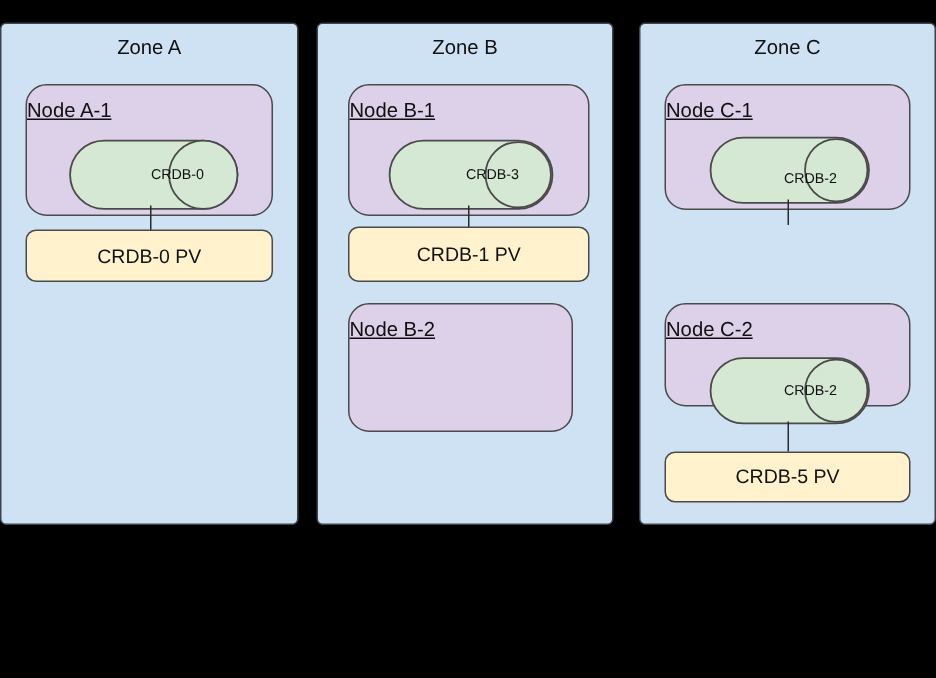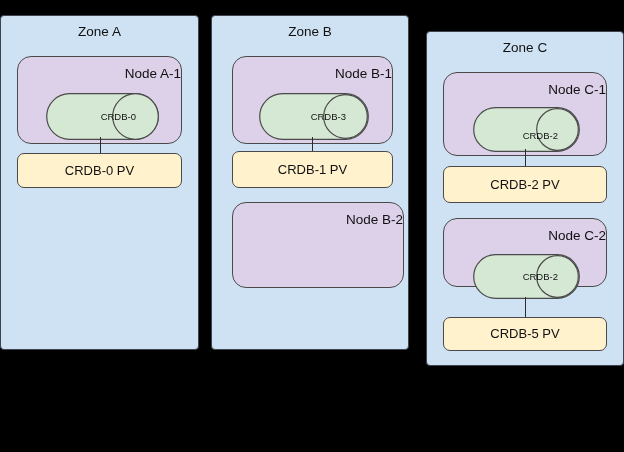--- a/index.html
+++ b/index.html
@@ -52,25 +52,26 @@
     background: #ddd0e9;
     border: 1.1px solid #4a4a4a;
     border-radius: 14px;
     box-sizing: border-box;
   }
   .node-title {
     position: absolute;
     left: 0;
     right: 0;
     top: 9px;
-    text-align: right;
+    text-align: left;
     font-size: 13.5px;
     line-height: 16px;
     color: #111111;
     white-space: nowrap;
+    text-decoration: underline;
   }
 
   
   .cylinder {
     position: absolute;
   }
   .cylinder svg {
     display: block;
     overflow: visible;
   }
@@ -153,45 +154,42 @@
         <div class="cyl-label" style="width:86px;">CRDB-3</div>
       </div>
     </div>
 
     <div class="connector" style="left:100px; top:121px; height:15px;"></div>
 
     <div class="pv" style="left:20px; top:135px; width:161px; height:37px;">
       <span class="pv-label">CRDB-1 PV</span>
     </div>
 
-    <div class="node" style="left:20px; top:186px; width:172px; height:86px;">
+    <div class="node" style="left:20px; top:186px; width:150px; height:86px;">
       <div class="node-title">Node B-2</div>
     </div>
   </div>
 
-  <div class="zone" style="left:426px; top:16px; width:198px; height:335px;">
+  <div class="zone" style="left:426px; top:0px; width:198px; height:335px;">
     <div class="zone-title">Zone C</div>
 
     <div class="node" style="left:16px; top:40px; width:164px; height:84px;">
       <div class="node-title">Node C-1</div>
 
       <div class="cylinder" style="left:30px; top:34px; width:105px; height:57px;">
         <svg width="105" height="45" viewBox="0 0 105 45">
           <path d="M 21.5 0.7 L 83.5 0.7 A 20.8 20.8 0 0 1 83.5 44.3 L 21.5 44.3 A 20.8 20.8 0 0 1 21.5 0.7 Z" fill="#d5e8d4" stroke="#4a4a4a" stroke-width="1.2"></path>
           <ellipse cx="83.5" cy="22.5" rx="20.8" ry="20.8" fill="#d5e8d4" stroke="#4a4a4a" stroke-width="1.2"></ellipse>
         </svg>
         <div class="cyl-label" style="width:84px;">CRDB-2</div>
       </div>
     </div>
 
     <div class="connector" style="left:98px; top:117px; height:17px;"></div>
 
-    <div class="pv" style="left:16px; top:134px; width:164px; height:37px;">
-      <span class="pv-label">CRDB-2 PV</span>
-    </div>
 
     <div class="node" style="left:16px; top:186px; width:164px; height:69px;">
       <div class="node-title">Node C-2</div>
 
       <div class="cylinder" style="left:30px; top:35px; width:105px; height:45px;">
         <svg width="105" height="45" viewBox="0 0 105 45">
           <path d="M 21.5 0.7 L 83.5 0.7 A 20.8 20.8 0 0 1 83.5 44.3 L 21.5 44.3 A 20.8 20.8 0 0 1 21.5 0.7 Z" fill="#d5e8d4" stroke="#4a4a4a" stroke-width="1.2"></path>
           <ellipse cx="83.5" cy="22.5" rx="20.8" ry="20.8" fill="#d5e8d4" stroke="#4a4a4a" stroke-width="1.2"></ellipse>
         </svg>
         <div class="cyl-label" style="width:84px;">CRDB-2</div>

